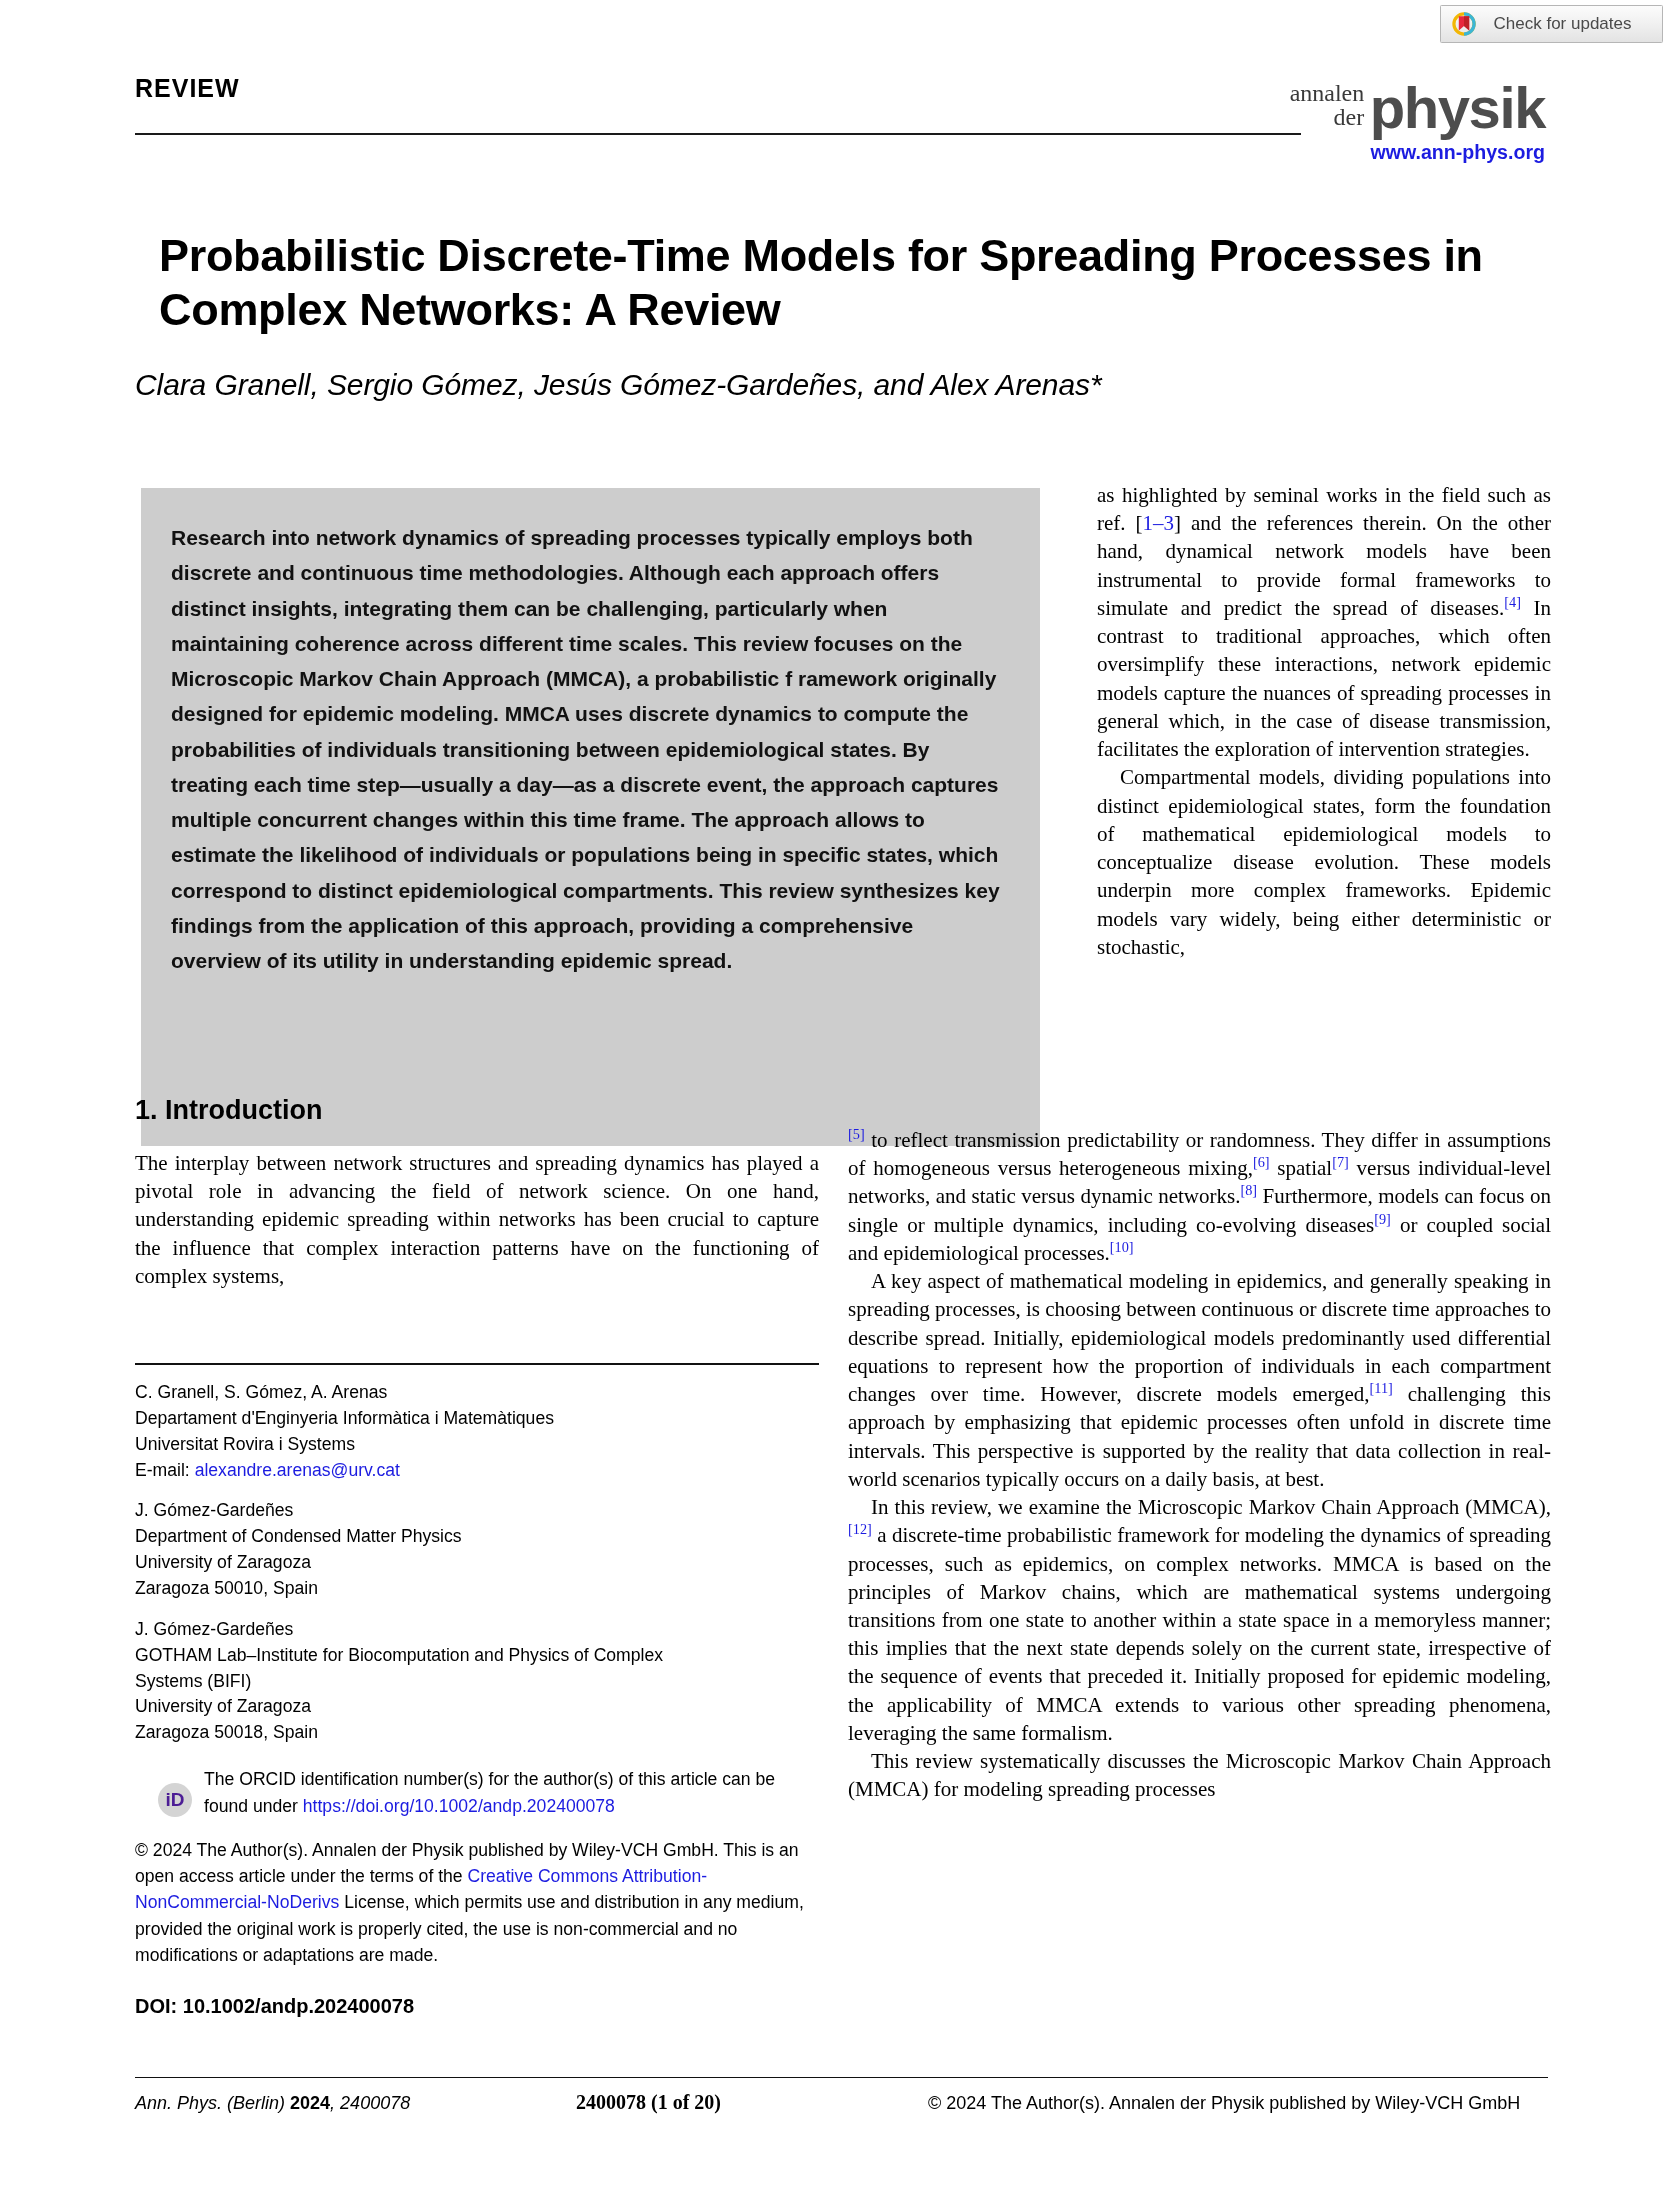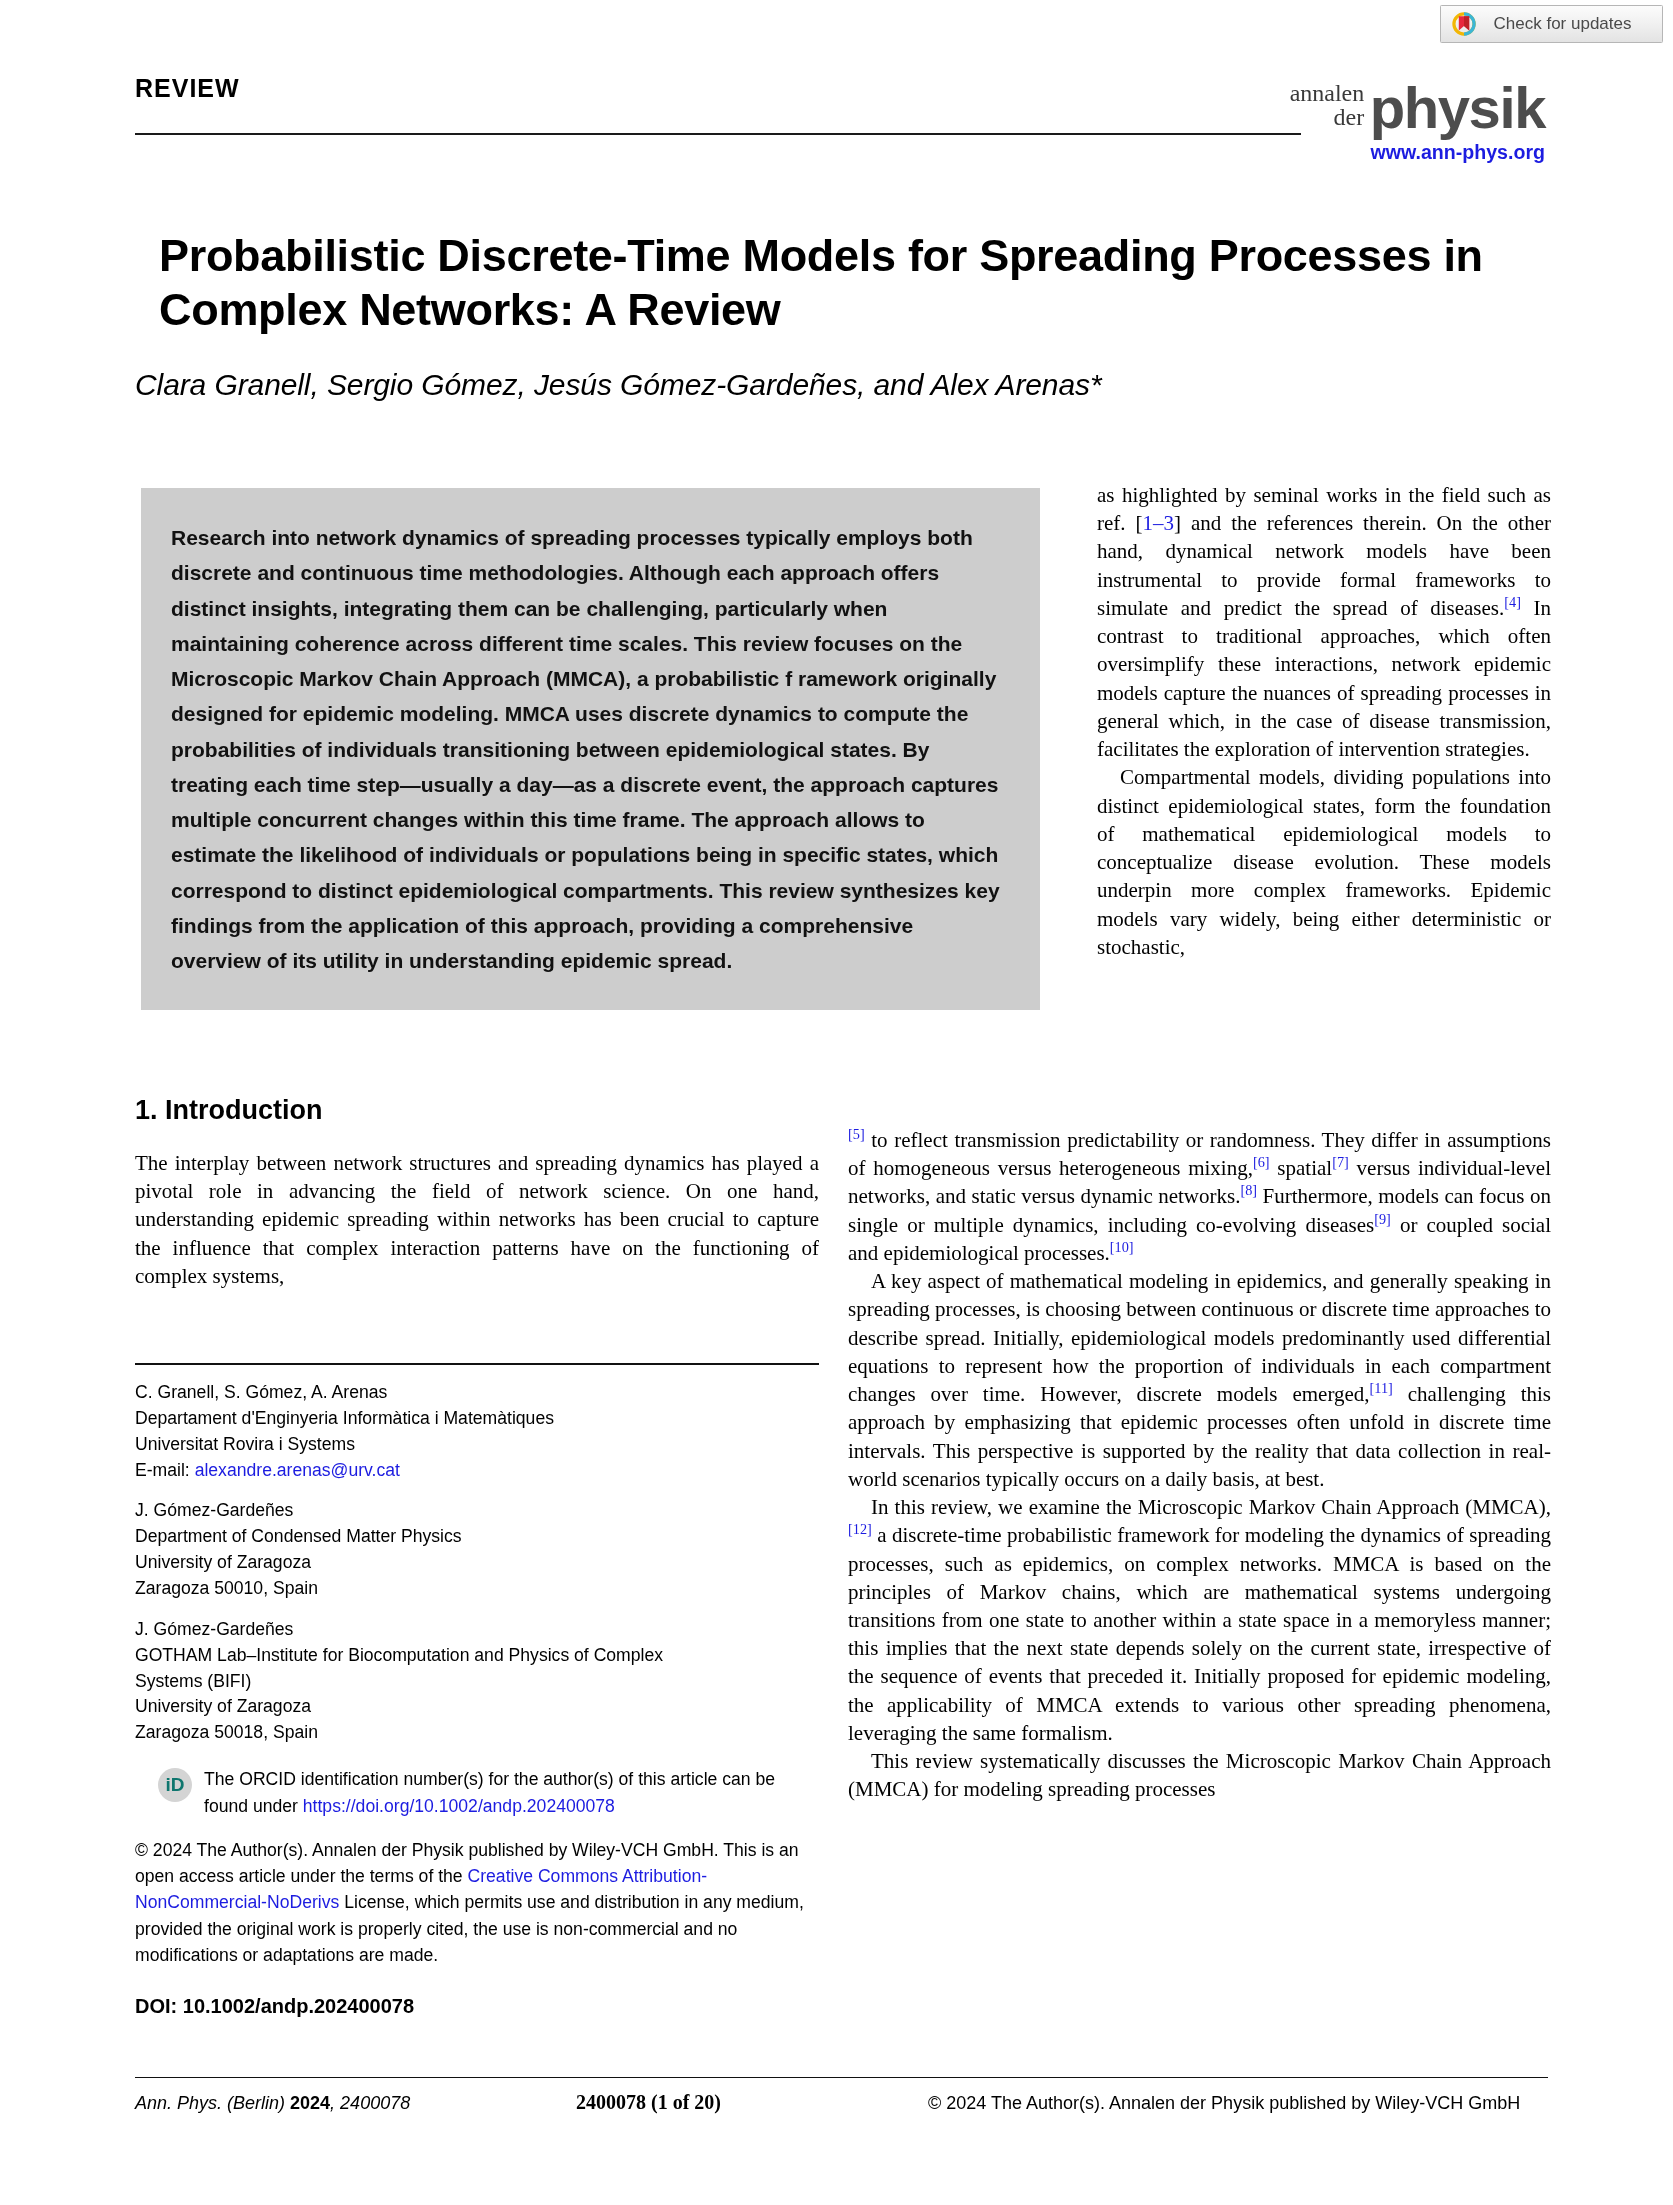--- a/index.html
+++ b/index.html
@@ -120,21 +120,21 @@
     font-size: 30px;
     letter-spacing: -0.1px;
   }
 
   
   .abstract {
     position: absolute;
     left: 141px;
     top: 488px;
     width: 899px;
-    height: 522px;
+    height: 658px;
     background: #cdcdcd;
     box-sizing: border-box;
     padding: 32px 39px 27px 30px;
   }
   .abstract p {
     margin: 0;
     font-family: "Liberation Sans", sans-serif;
     font-weight: bold;
     font-size: 21px;
     line-height: 1.68;
@@ -212,28 +212,28 @@
     gap: 12px;
     margin: 20px 0 17.6px 23px;
     align-items: flex-start;
   }
   .orcid-icon {
     flex: 0 0 auto;
     width: 34px;
     height: 34px;
     border-radius: 50%;
     background: #d4d4d4;
-    color: #0f766e;
+    color: #4c1d95;
     font-family: "Liberation Sans", sans-serif;
     font-weight: bold;
     font-size: 19px;
     display: flex;
     align-items: center;
     justify-content: center;
-    margin-top: 2px;
+    margin-top: 17px;
   }
   .orcid-text {
     font-family: "Liberation Sans", sans-serif;
     font-size: 17.6px;
     line-height: 1.5;
     width: 612px;
   }
   .copyright-note {
     font-family: "Liberation Sans", sans-serif;
     font-size: 17.6px;

